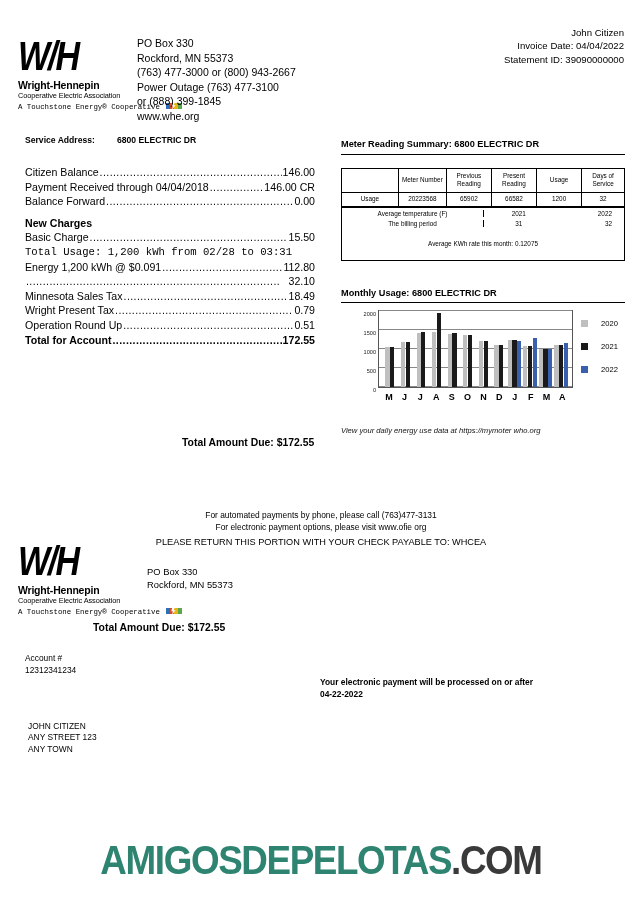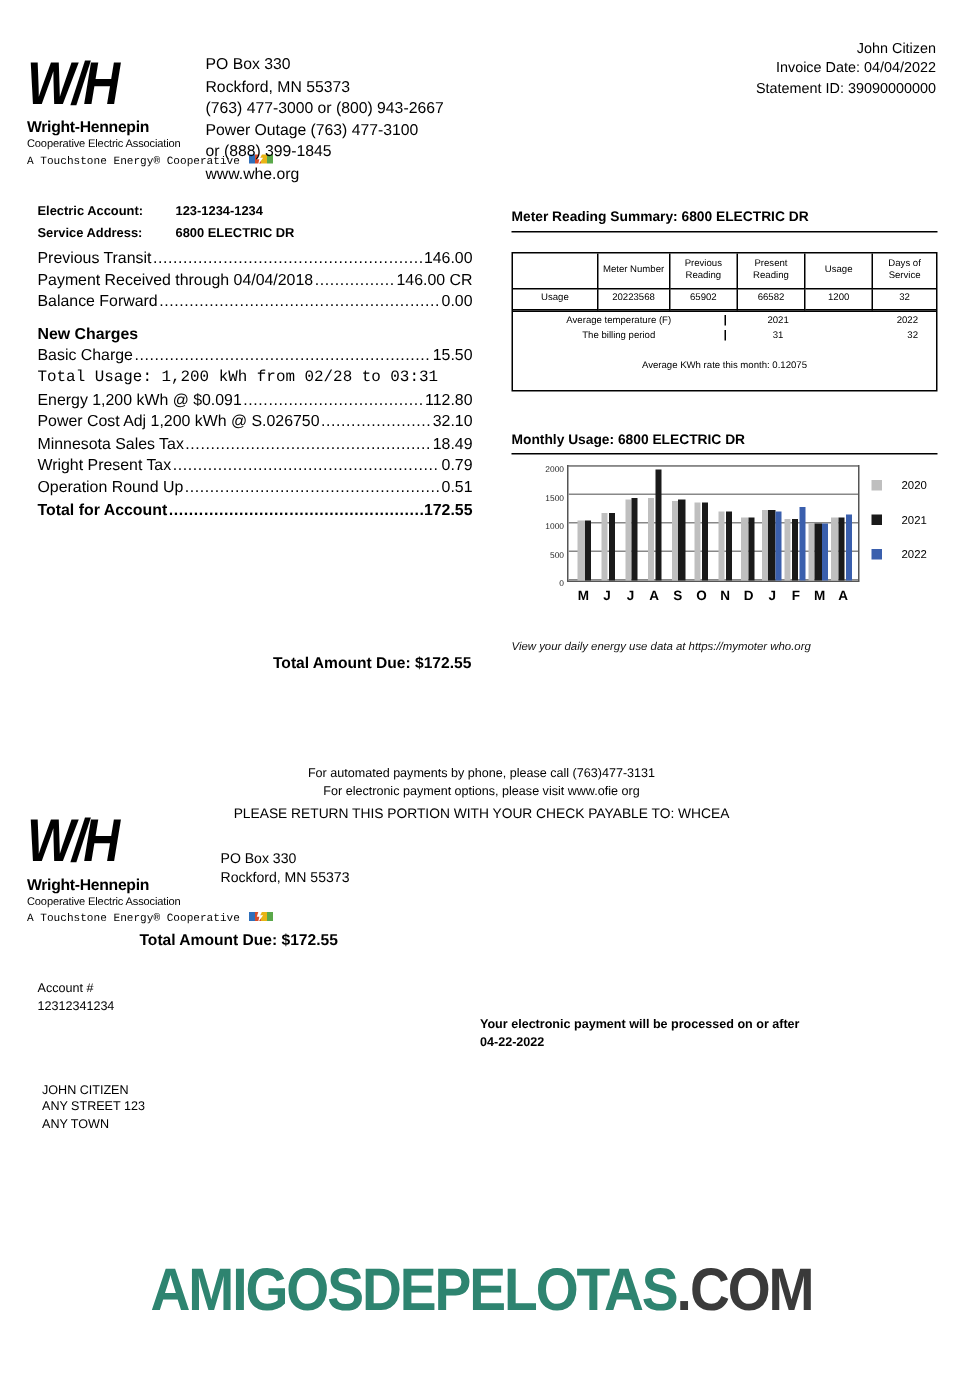--- a/index.html
+++ b/index.html
@@ -173,31 +173,28 @@
 </div>
 
 <div class="hdr-right">
   <div>John Citizen</div>
   <div>Invoice Date: 04/04/2022</div>
   <div>Statement ID: 39090000000</div>
 </div>
 
 <div class="acct-block">
   <div>
-    <span class="lbl">Electric Account:</span><span>123-1234-1234</span>
-  </div>
-  <div>
     <span class="lbl">Service Address:</span><span>6800 ELECTRIC DR</span>
   </div>
 </div>
 
 <div class="charges">
 
   <div class="crow">
-    <span class="cname">Previous Transit</span>
+    <span class="cname">Citizen Balance</span>
     <span class="dots">............................................................................</span>
     <span class="camt">146.00</span>
   </div>
   <div class="crow">
     <span class="cname">Payment Received through 04/04/2018</span>
     <span class="dots">............................................................................</span>
     <span class="camt">146.00 CR</span>
   </div>
   <div class="crow">
     <span class="cname">Balance Forward</span>
@@ -216,21 +213,20 @@
   <div class="crow plain">
     <span class="cname">Total Usage: 1,200 kWh from 02/28 to 03:31</span>
   </div>
 
   <div class="crow">
     <span class="cname">Energy 1,200 kWh @ $0.091</span>
     <span class="dots">............................................................................</span>
     <span class="camt">112.80</span>
   </div>
   <div class="crow">
-    <span class="cname">Power Cost Adj 1,200 kWh @ S.026750</span>
     <span class="dots">............................................................................</span>
     <span class="camt">32.10</span>
   </div>
   <div class="crow">
     <span class="cname">Minnesota Sales Tax</span>
     <span class="dots">............................................................................</span>
     <span class="camt">18.49</span>
   </div>
   <div class="crow">
     <span class="cname">Wright Present Tax</span>

